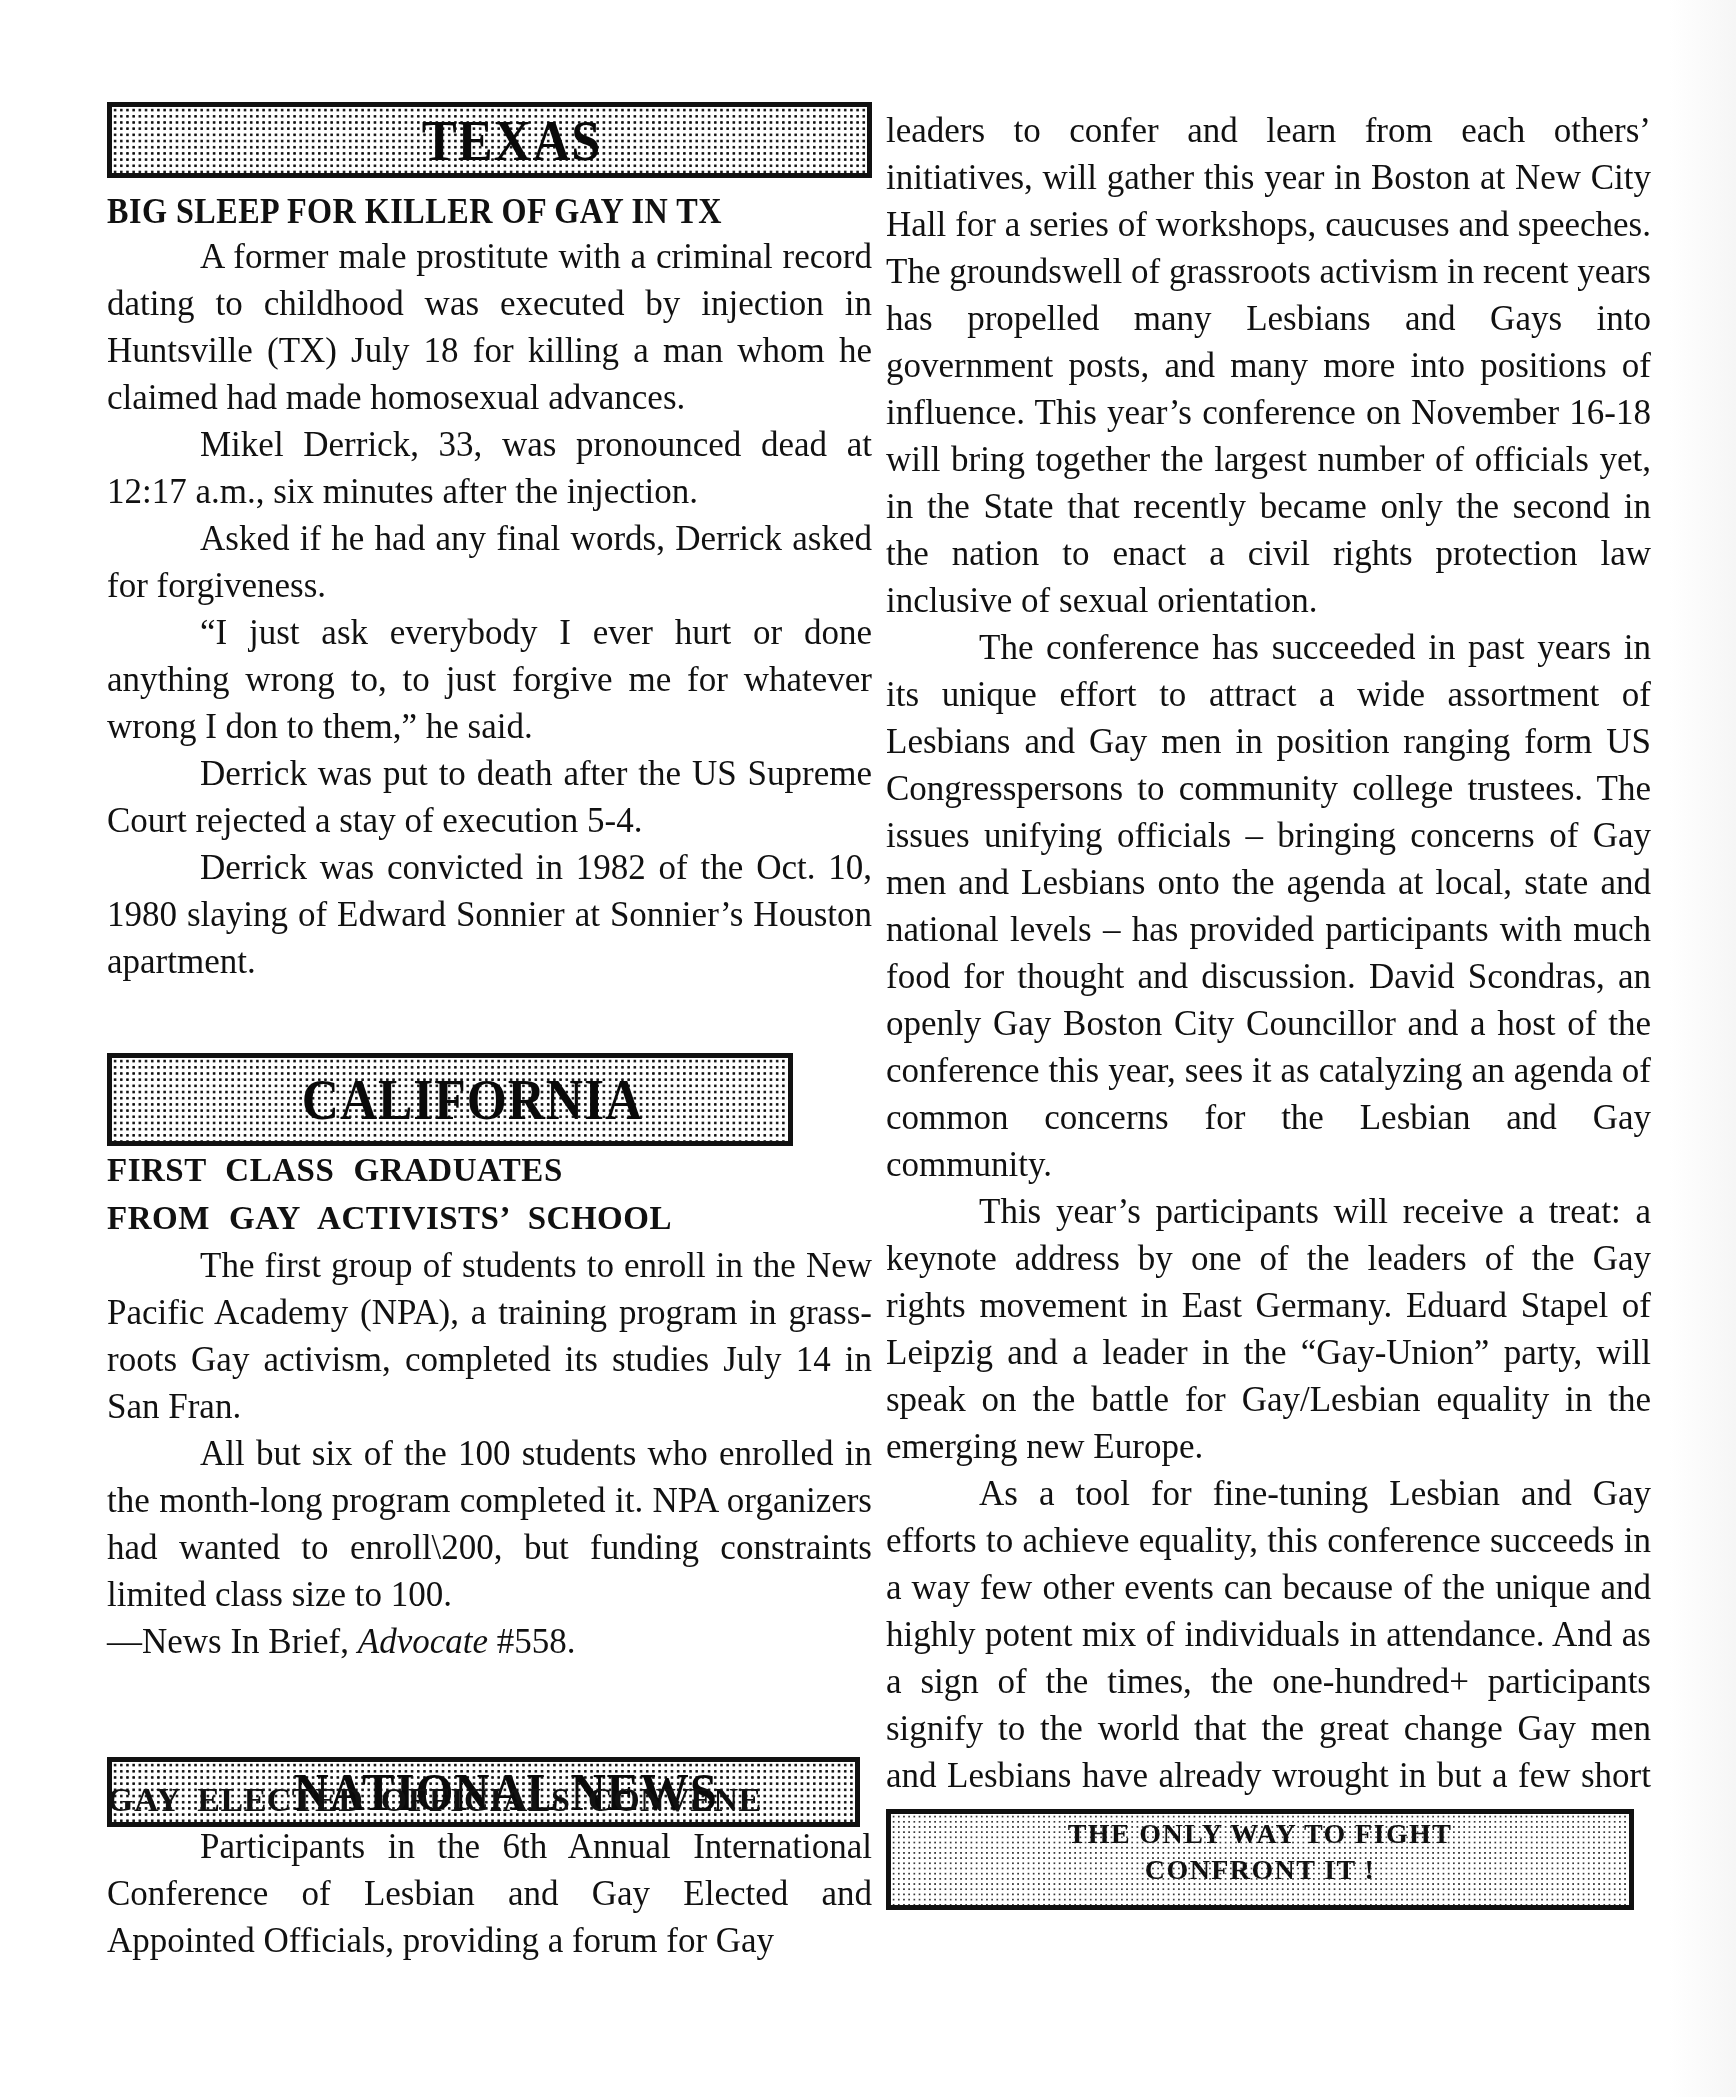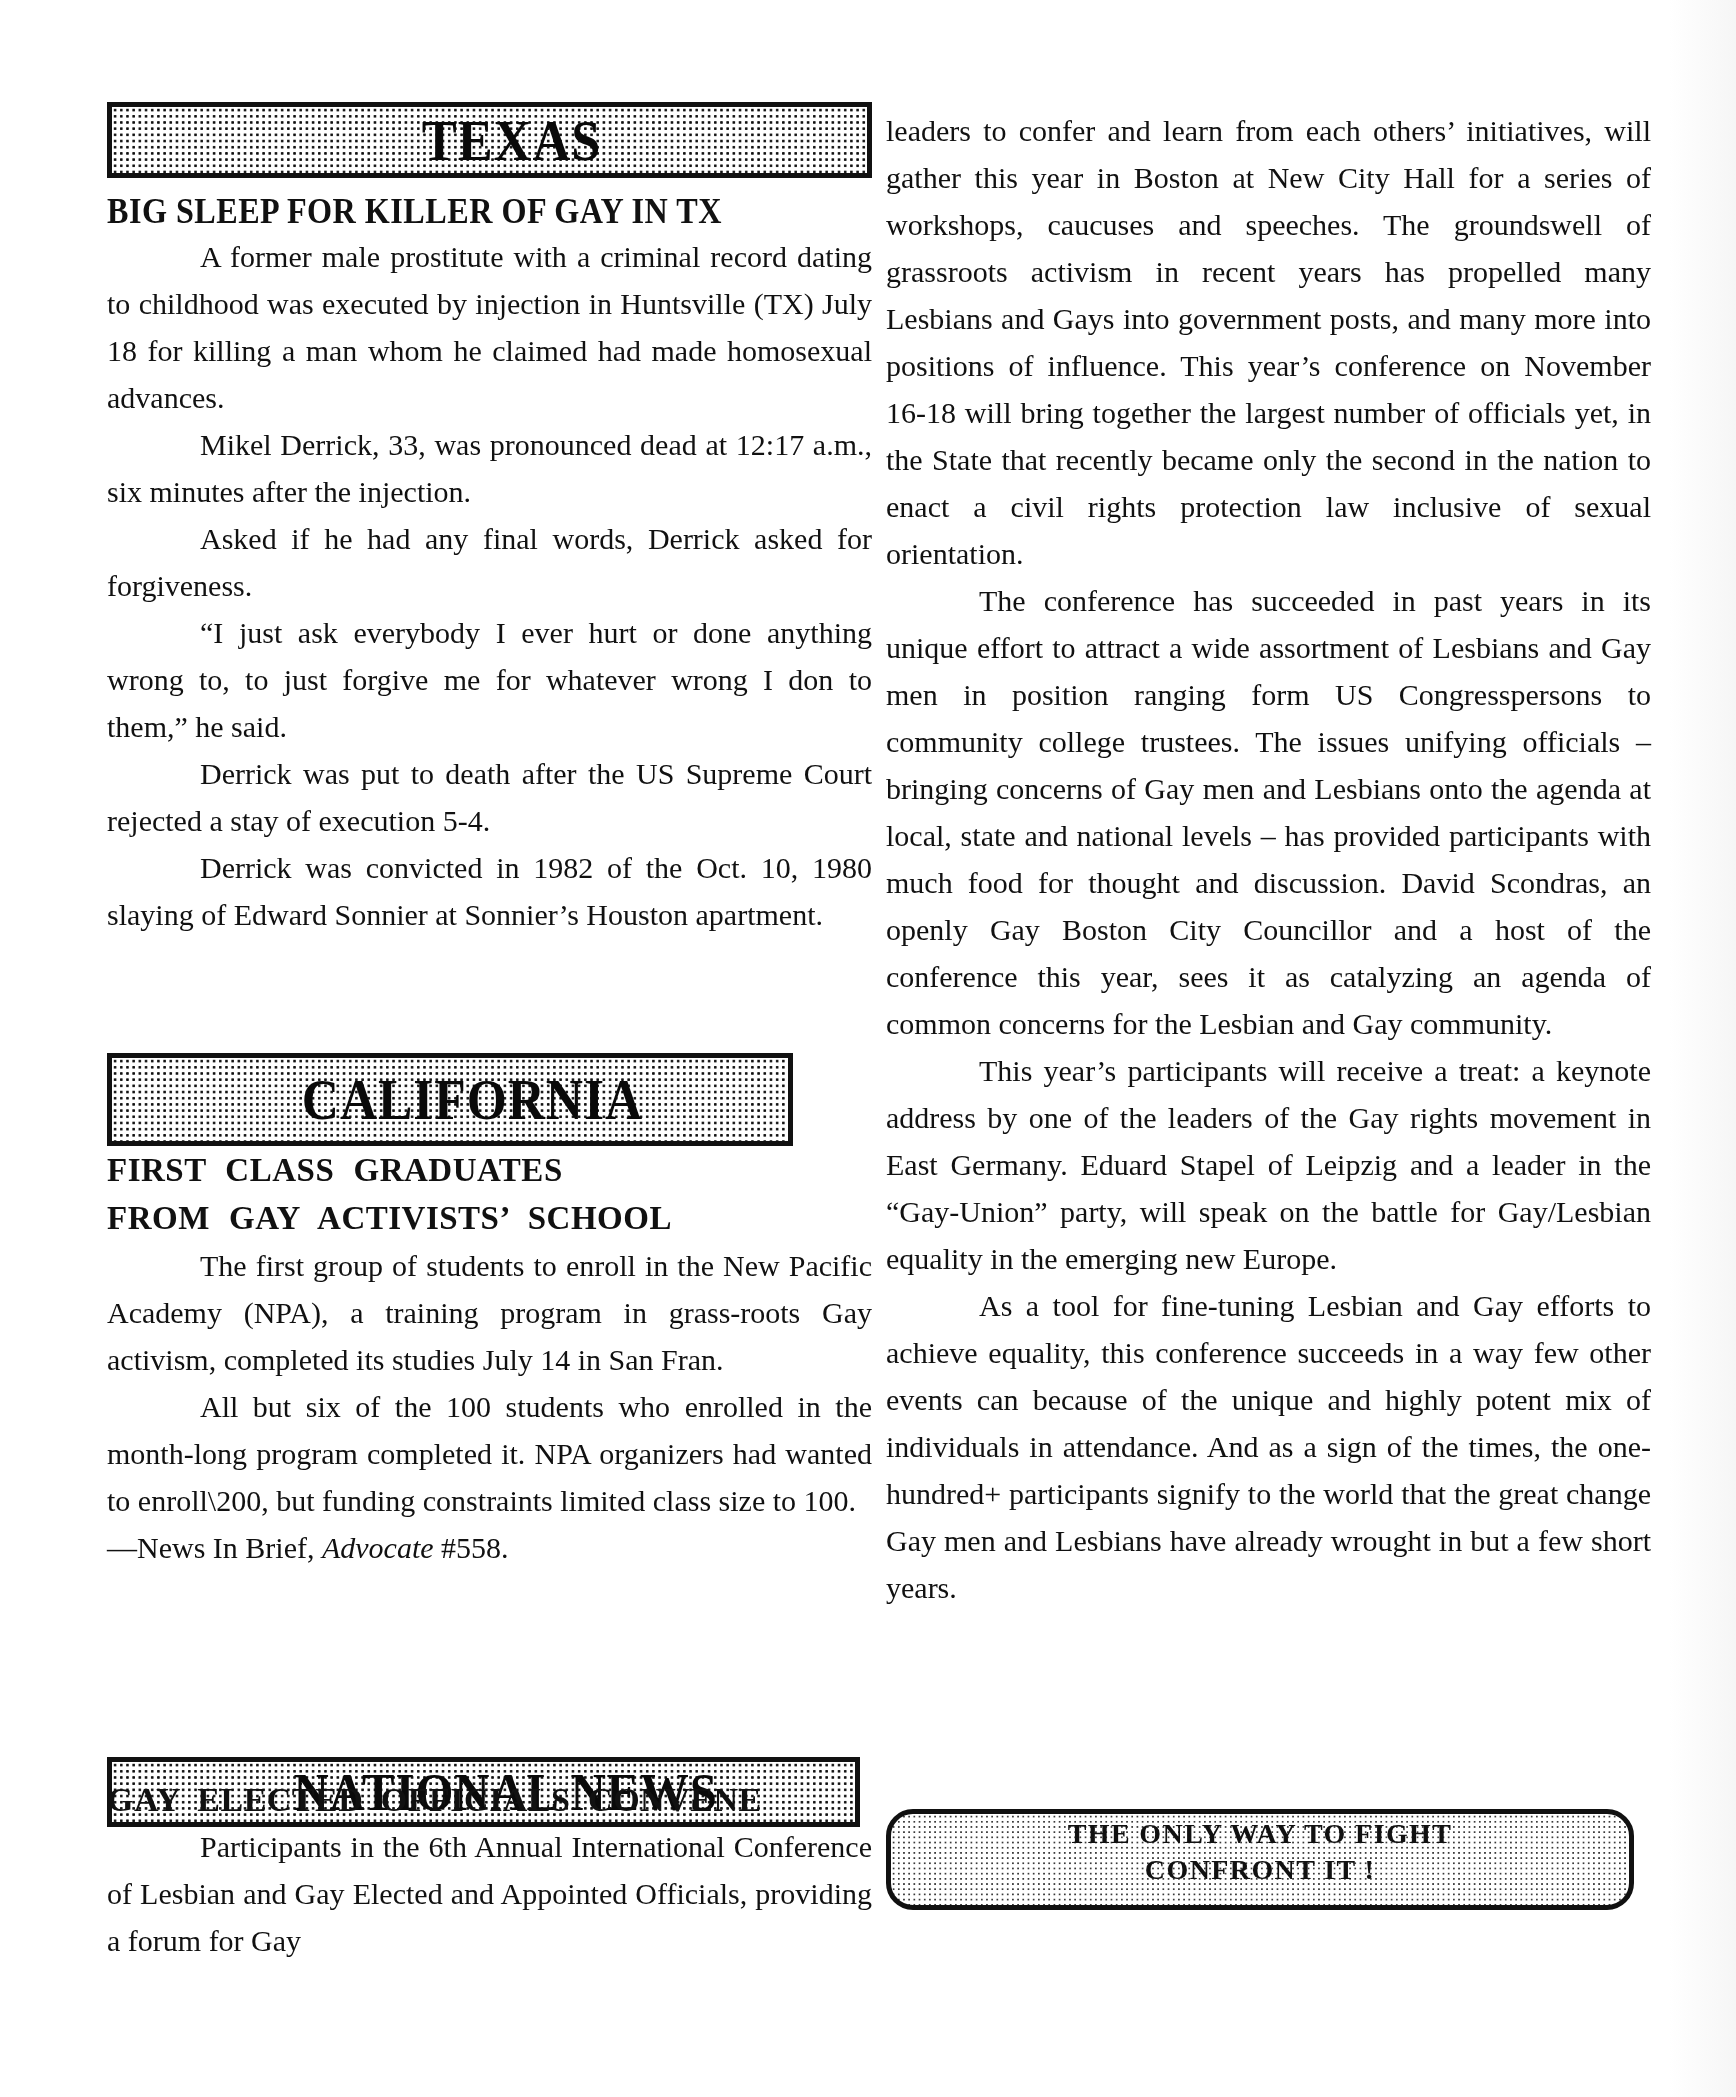--- a/index.html
+++ b/index.html
@@ -68,21 +68,21 @@
       font-size: 33px;
       line-height: 48px;
       white-space: nowrap;
       letter-spacing: 0.5px;
       transform-origin: left top;
     }
     .body-text {
       position: absolute;
       left: 0;
       width: 765px;
-      font-size: 30px;
+      font-size: 35px;
       line-height: 47px;
       text-align: justify;
       hyphens: none;
     }
     .body-text p {
       margin: 0;
       text-indent: 93px;
     }
     .body-text p.noindent { text-indent: 0; }
     .body-text p.credit { text-indent: 0; text-align: left; }
@@ -150,19 +150,19 @@
   </div>
 
   <div class="column col-right">
     <div class="body-text" style="top:107px;">
       <p class="noindent">leaders to confer and learn from each others’ initiatives, will gather this year in Boston at New City Hall for a series of workshops, caucuses and speeches. The groundswell of grassroots activism in recent years has propelled many Lesbians and Gays into government posts, and many more into positions of influence. This year’s conference on November 16-18 will bring together the largest number of officials yet, in the State that recently became only the second in the nation to enact a civil rights protection law inclusive of sexual orientation.</p>
       <p>The conference has succeeded in past years in its unique effort to attract a wide assortment of Lesbians and Gay men in position ranging form US Congresspersons to community college trustees. The issues unifying officials – bringing concerns of Gay men and Lesbians onto the agenda at local, state and national levels – has provided participants with much food for thought and discussion. David Scondras, an openly Gay Boston City Councillor and a host of the conference this year, sees it as catalyzing an agenda of common concerns for the Lesbian and Gay community.</p>
       <p>This year’s participants will receive a treat: a keynote address by one of the leaders of the Gay rights movement in East Germany. Eduard Stapel of Leipzig and a leader in the “Gay-Union” party, will speak on the battle for Gay/Lesbian equality in the emerging new Europe.</p>
       <p>As a tool for fine-tuning Lesbian and Gay efforts to achieve equality, this conference succeeds in a way few other events can because of the unique and highly potent mix of individuals in attendance. And as a sign of the times, the one-hundred+ participants signify to the world that the great change Gay men and Lesbians have already wrought in but a few short years.</p>
     </div>
 
-    <div class="quote-box" style="top:1809px; width:748px; height:101px;border-radius:27px;">
+    <div class="quote-box" style="top:1809px; width:748px; height:101px;">
       <div>THE ONLY WAY TO FIGHT</div>
       <div>CONFRONT IT !</div>
     </div>
   </div>
 </div>
 
 
 </body></html>

